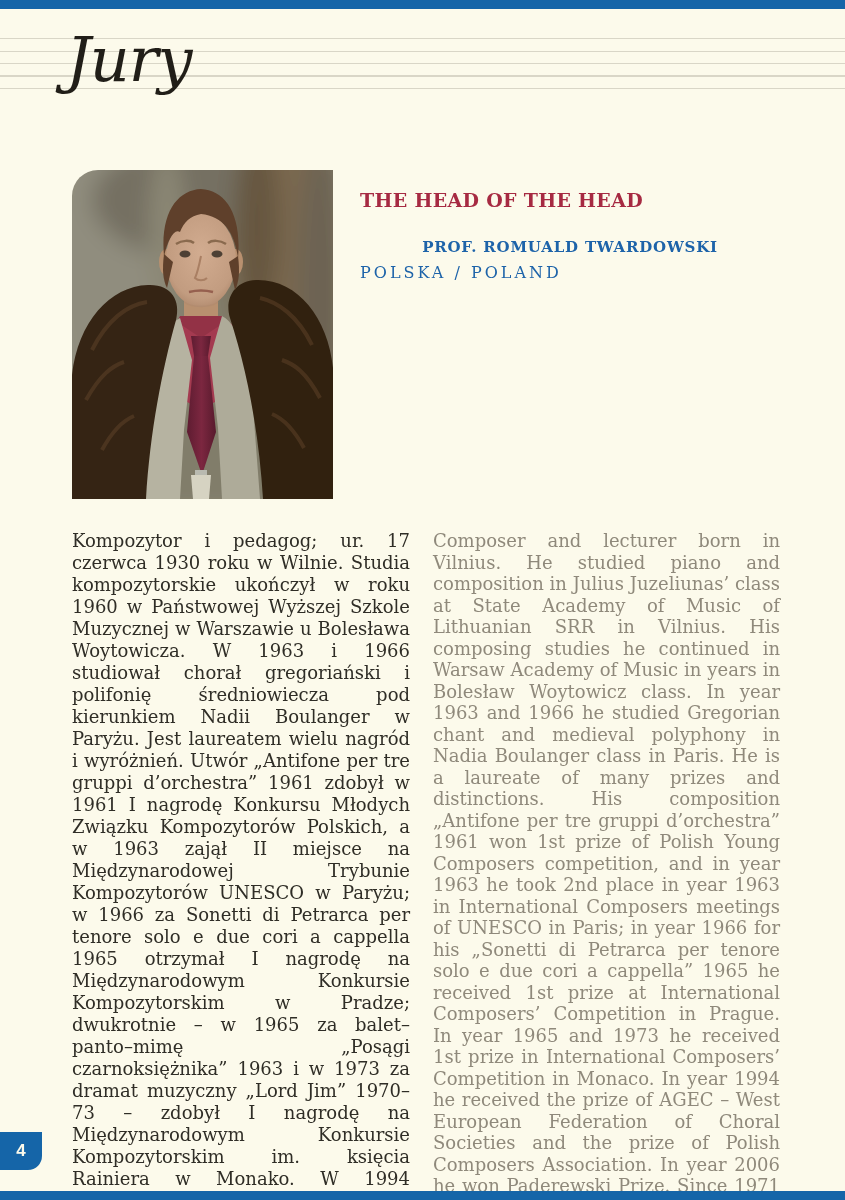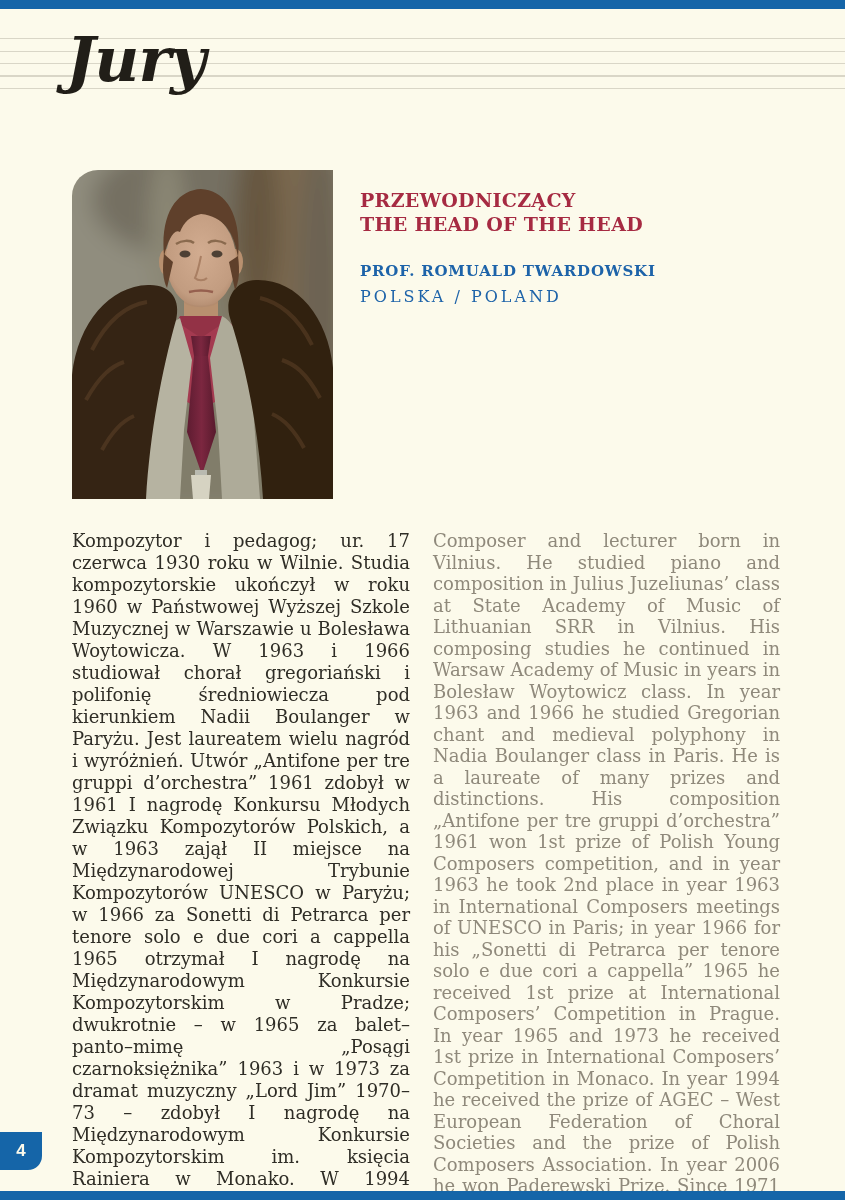--- a/index.html
+++ b/index.html
@@ -13,38 +13,38 @@
   .bar{position:absolute;left:0;width:845px;height:9px;background:#1565a8;}
   .bar.top{top:0;}
   .bar.bottom{bottom:0;}
   .staff{
     position:absolute;left:0;top:38px;width:845px;height:52px;
     background:repeating-linear-gradient(to bottom,#d9d6c7 0,#d9d6c7 1px,transparent 1px,transparent 12.5px);
   }
   .title{
     position:absolute;left:66px;top:26px;margin:0;
     font-family:"DejaVu Serif", serif;
-    font-style:italic;font-weight:700;
+    font-style:italic;font-weight:400;
     font-size:62px;line-height:1.1;color:#211e18;
     letter-spacing:-1px;
   }
   .photo{
     position:absolute;left:72px;top:170px;width:261px;height:329px;
     border-top-left-radius:26px;overflow:hidden;
   }
   .photo svg{display:block;}
   .headblock{position:absolute;left:360px;top:188px;width:420px;}
   .role{
     font-weight:bold;font-size:19px;line-height:24px;
     color:#a62a42;letter-spacing:0.3px;
   }
   .name{
     margin-top:26px;
     font-weight:bold;font-size:15px;line-height:18px;
-    color:#1d63a9;letter-spacing:0.8px;
+    color:#1d63a9;letter-spacing:0.8px;text-align:center;
   }
   .country{
     margin-top:9px;
     font-size:16px;line-height:16px;
     color:#1d63a9;letter-spacing:3px;
   }
   .col{
     position:absolute;top:530px;
     text-align:justify;
     font-size:18px;
@@ -140,21 +140,20 @@
       <ellipse cx="113" cy="84" rx="5.5" ry="3.5" fill="#4d4034"></ellipse>
       <ellipse cx="145" cy="84" rx="5.5" ry="3.5" fill="#4d4034"></ellipse>
       <path d="M129,86 C127,96 125,104 123,108 C126,111 132,111 135,108" stroke="#a97f63" stroke-width="2" fill="none"></path>
       <path d="M117,122 C125,120 133,120 141,122" stroke="#96604f" stroke-width="2.5" fill="none"></path>
       <path d="M112,132 C120,138 138,138 146,132" stroke="#b08a6e" stroke-width="1.5" fill="none" opacity="0.7"></path>
     </svg>
   </div>
 
   <div class="headblock">
     <div class="role">
-      <div>PRZEWODNICZĄCY</div>
       <div>THE HEAD OF THE HEAD</div>
     </div>
     <div class="name">PROF. ROMUALD TWARDOWSKI</div>
     <div class="country">POLSKA / POLAND</div>
   </div>
 
   <div class="col col-pl">Kompozytor i pedagog; ur. 17 czerwca 1930 roku w Wilnie. Studia kompozytorskie ukończył w roku 1960 w Państwowej Wyższej Szkole Muzycznej w Warszawie u Bolesława Woytowicza. W 1963 i 1966 studiował chorał gregoriański i polifonię średniowiecza pod kierunkiem Nadii Boulanger w Paryżu. Jest laureatem wielu nagród i wyróżnień. Utwór „Antifone per tre gruppi d’orchestra” 1961 zdobył w 1961 I nagrodę Konkursu Młodych Związku Kompozytorów Polskich, a w 1963 zajął II miejsce na Międzynarodowej Trybunie Kompozytorów UNESCO w Paryżu; w 1966 za Sonetti di Petrarca per tenore solo e due cori a cappella 1965 otrzymał I nagrodę na Międzynarodowym Konkursie Kompozytorskim w Pradze; dwukrotnie – w 1965 za balet–panto–mimę „Posągi czarnoksiężnika” 1963 i w 1973 za dramat muzyczny „Lord Jim” 1970–73 – zdobył I nagrodę na Międzynarodowym Konkursie Kompozytorskim im. księcia Rainiera w Monako. W 1994 otrzymał nagrodę AGEC – Zachodnioeuropejskiej Federacji Towarzystw Chóralnych oraz doroczną nagrodę Związku Kompozytorów Polskich. Juror wielu konkursów muzycznych.</div>
   <div class="col col-en">Composer and lecturer born in Vilnius. He studied piano and composition in Julius Juzeliunas’ class at State Academy of Music of Lithuanian SRR in Vilnius. His composing studies he continued in Warsaw Academy of Music in years in Bolesław Woytowicz class. In year 1963 and 1966 he studied Gregorian chant and medieval polyphony in Nadia Boulanger class in Paris. He is a laureate of many prizes and distinctions. His composition „Antifone per tre gruppi d’orchestra” 1961 won 1st prize of Polish Young Composers competition, and in year 1963 he took 2nd place in year 1963 in International Composers meetings of UNESCO in Paris; in year 1966 for his „Sonetti di Petrarca per tenore solo e due cori a cappella” 1965 he received 1st prize at International Composers’ Competition in Prague. In year 1965 and 1973 he received 1st prize in International Composers’ Competition in Monaco. In year 1994 he received the prize of AGEC – West European Federation of Choral Societies and the prize of Polish Composers Association. In year 2006 he won Paderewski Prize. Since 1971 Romuald Twardowski has been the Professor of Warsaw Academy of Music. He is the jury member of many choir competitions and the Artistic Director of prestigious International Festival of Orthodox Church Music „Hajnówka”. He composed numerous brilliant compositions for choirs, orchestras, soloists and musical ensembles.</div>
 
   <div class="pagenum">

